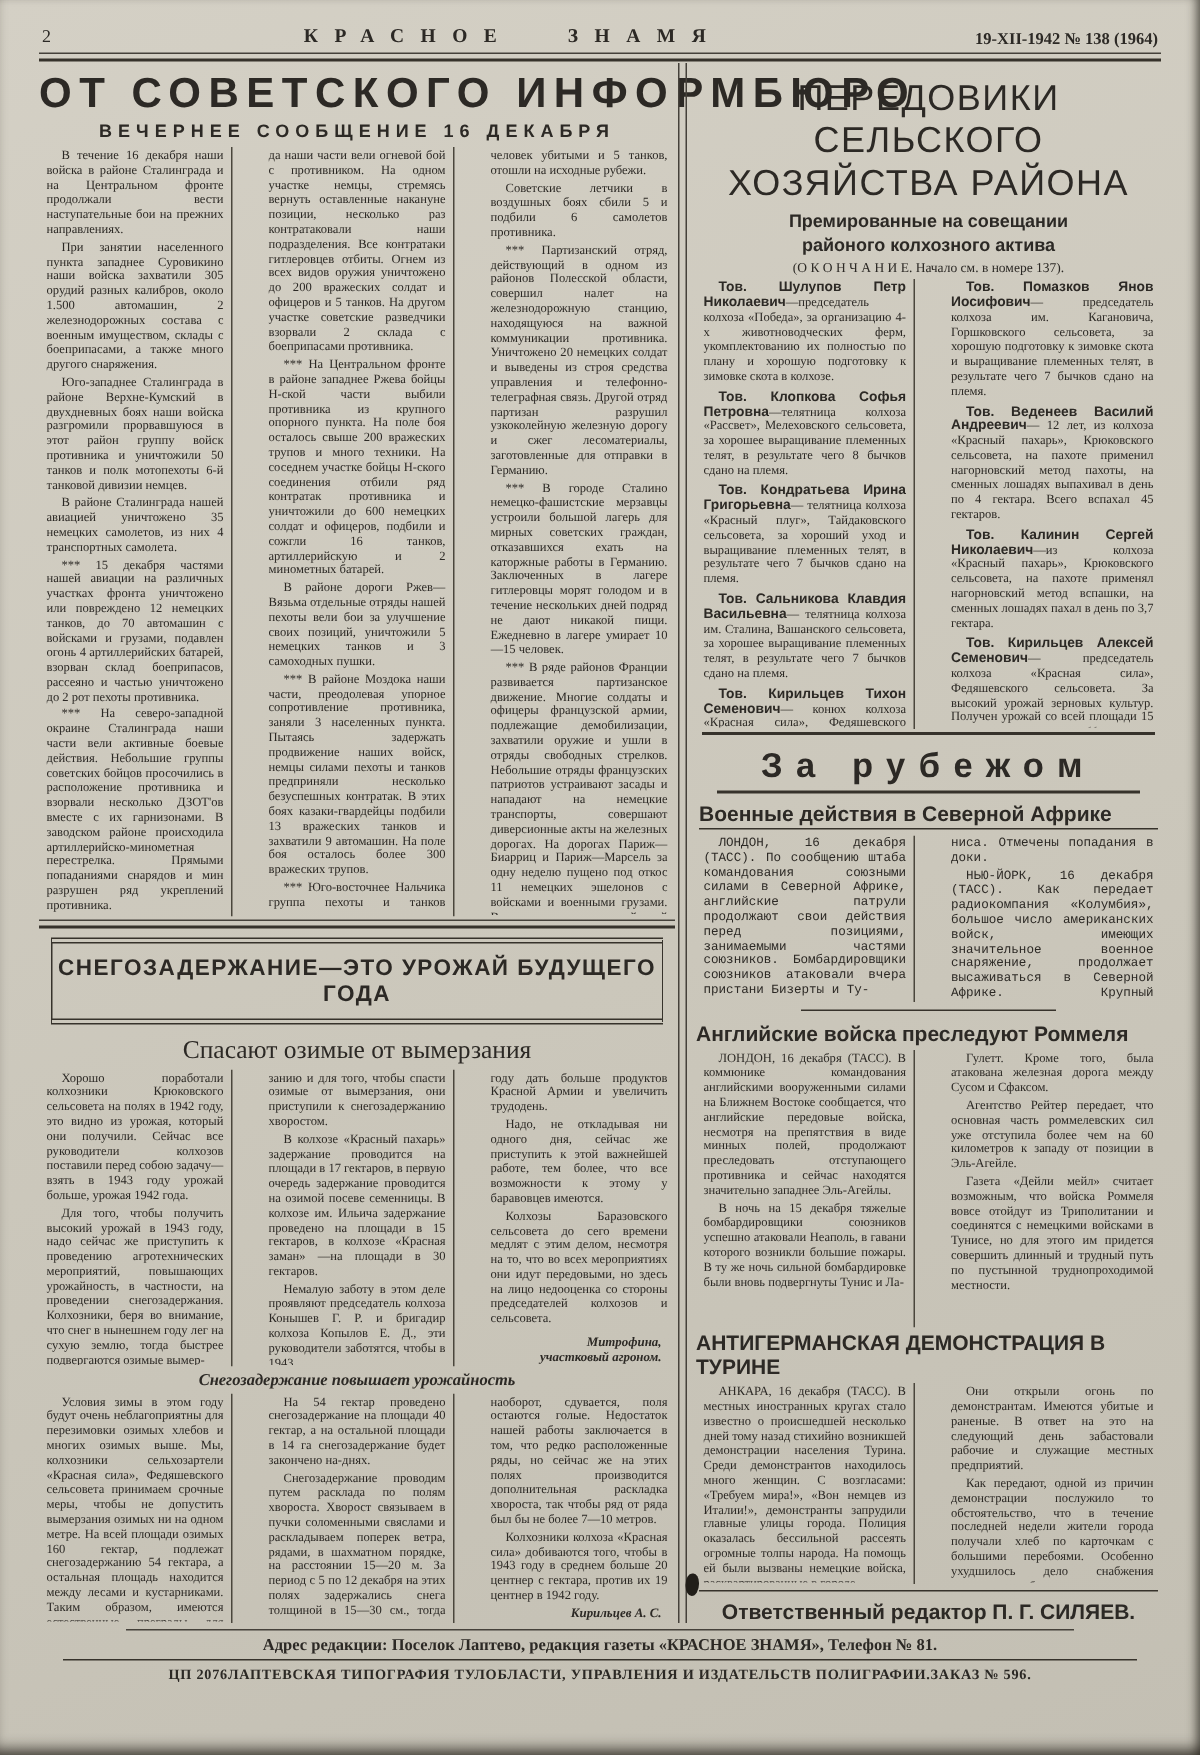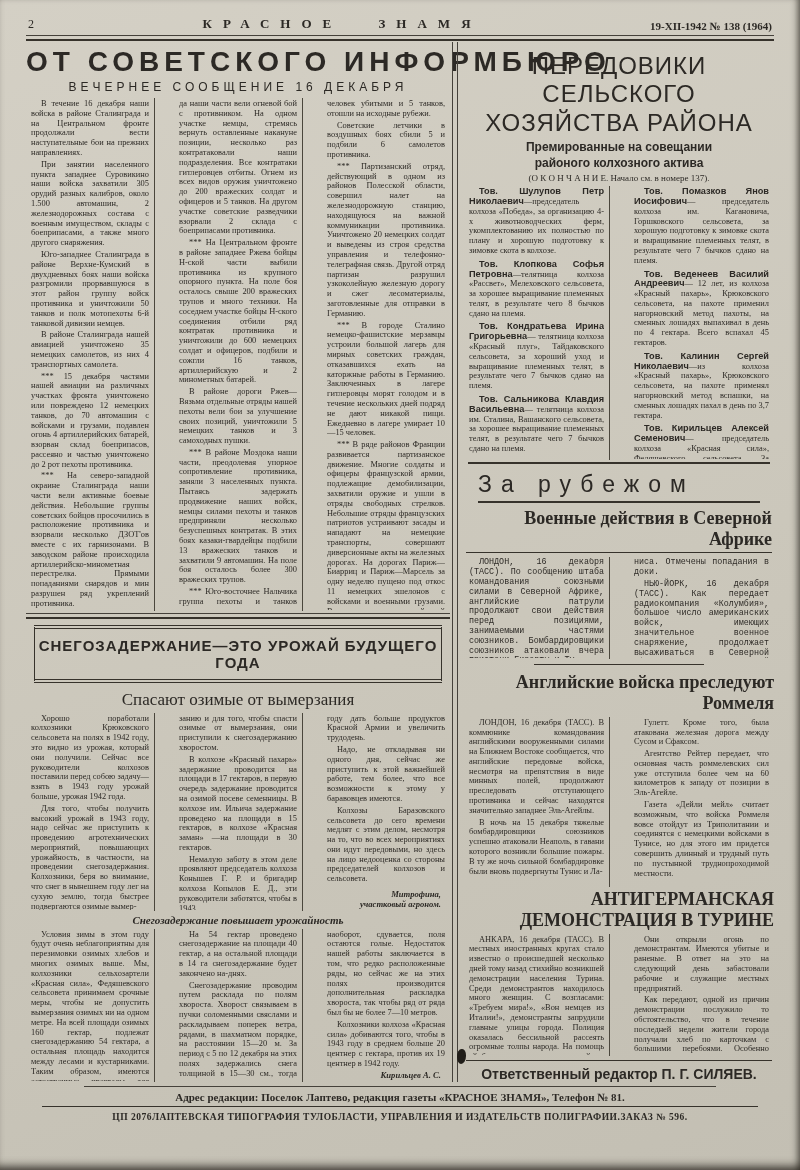--- a/index.html
+++ b/index.html
@@ -14,21 +14,21 @@
   .masthead{font-weight:700;font-size:13px;letter-spacing:11px;word-spacing:22px;}
   .pg-date{font-size:11px;font-weight:700;}
   .head-rule{height:3px;border-top:1px solid #45413a;border-bottom:2px solid #36322b;}
   
   .main{display:flex;height:1040px;margin-top:1px;}
   .left{width:424px;display:flex;flex-direction:column;}
   .vdiv{width:4px;margin:0 2px;border-left:1px solid #45413a;border-right:1px solid #45413a;}
   .right{flex:1;display:flex;flex-direction:column;padding-left:4px;position:relative;}
   
   .ib-title{font-family:"Liberation Sans",sans-serif;font-weight:700;font-size:28px;letter-spacing:5px;text-align:center;margin-top:4px;white-space:nowrap;}
-  .ib-sub{font-family:"Liberation Sans",sans-serif;font-weight:400;font-size:12px;letter-spacing:4px;text-align:center;margin:2px 0 4px 0;}
+  .ib-sub{font-family:"Liberation Sans",sans-serif;font-weight:700;font-size:12px;letter-spacing:4px;text-align:center;margin:2px 0 4px 0;}
   
   .cols{display:flex;overflow:hidden;}
   .col{flex:1;padding:1px 5px;overflow:hidden;display:flex;flex-direction:column;}
   .col + .col{border-left:1px solid #4a463c;padding-left:24px;}
   .list{flex:1;overflow:hidden;}
   .body-text{font-size:8.4px;line-height:9.8px;text-align:justify;}
   .para{margin:0 0 2px 0;text-indent:10px;}
   .para.cont{text-indent:0;}
   .ib-cols{height:528px;}
   .rule-double{height:3px;border-top:1px solid #45413a;border-bottom:2px solid #36322b;margin:2px 0;}
@@ -42,23 +42,23 @@
   .sig{text-align:right;font-style:italic;font-weight:700;font-size:8.6px;padding:2px 4px 0 0;white-space:pre-line;}
   
   .pd-title{font-family:"Liberation Sans",sans-serif;font-size:24px;letter-spacing:1px;text-align:center;line-height:1.18;margin-top:10px;}
   .pd-sub{font-family:"Liberation Sans",sans-serif;font-weight:700;font-size:12px;text-align:center;line-height:1.3;margin-top:3px;}
   .pd-note{font-size:9px;text-align:center;margin:2px 0 3px 0;}
   .pd-cols{height:336px;}
   .entry{margin:0 0 4px 0;text-indent:10px;}
   .entry b{font-family:"Liberation Sans",sans-serif;font-size:9.2px;}
   .rule-heavy{border-top:2.5px solid #36322b;margin:2px 4px;}
   
-  .za-head{font-family:"Liberation Sans",sans-serif;font-weight:400;font-size:23px;letter-spacing:9px;text-align:left;
+  .za-head{font-family:"Liberation Sans",sans-serif;font-weight:700;font-size:23px;letter-spacing:9px;text-align:center;
     border-bottom:2.5px solid #36322b;padding-bottom:3px;margin:5px 14px 5px 14px;}
-  .art-title{font-family:Liberation Serif, serif;font-weight:700;font-size:18px;text-align:right;margin:2px 0 3px 0;}
+  .art-title{font-family:Liberation Sans, sans-serif;font-weight:700;font-size:14px;text-align:left;margin:2px 0 3px 0;}
   .art-title.u{border-bottom:1.5px solid #36322b;padding-bottom:2px;margin:0 2px 4px 2px;}
   .af-cols{height:124px;font-family:Liberation Mono, monospace;}
   .ro-cols{height:208px;}
   .tu-cols{height:150px;}
   .short-rule{width:170px;border-top:1.5px solid #36322b;margin:5px auto;}
   .editor{font-family:"Liberation Sans",sans-serif;font-weight:700;font-size:14px;text-align:center;border-top:1.5px solid #36322b;padding-top:5px;margin:4px 2px 0 2px;}
   .blob{position:absolute;left:-3px;bottom:18px;width:9px;height:15px;background:#211e19;border-radius:55% 45% 60% 50%;}
   
   .footer{padding:2px 8px 0 8px;}
   .addr-rule-top{border-top:1px solid #45413a;margin:2px 50px 0 50px;}

